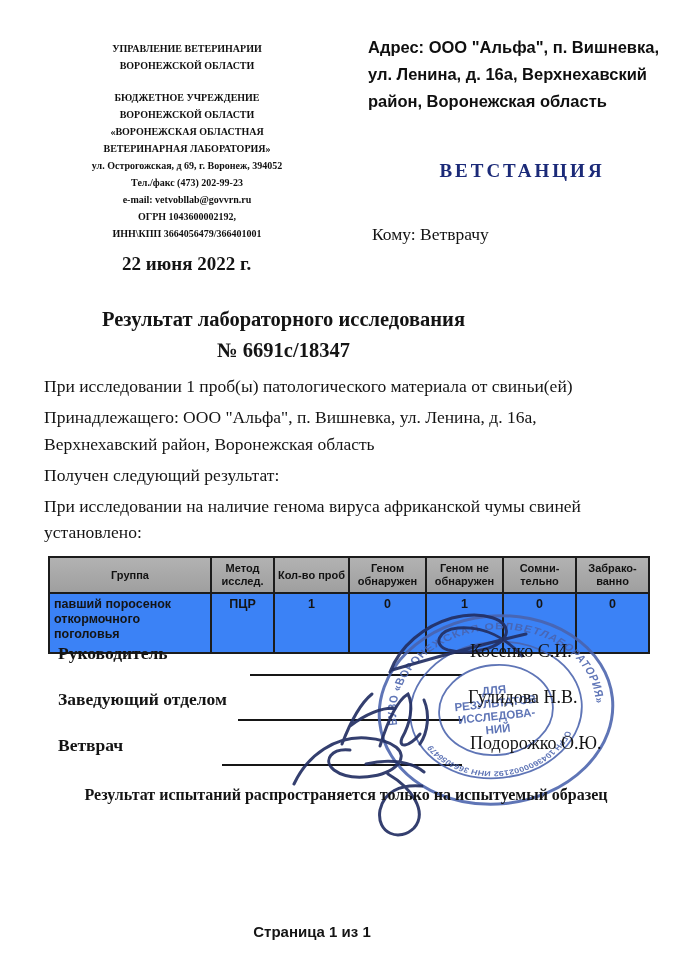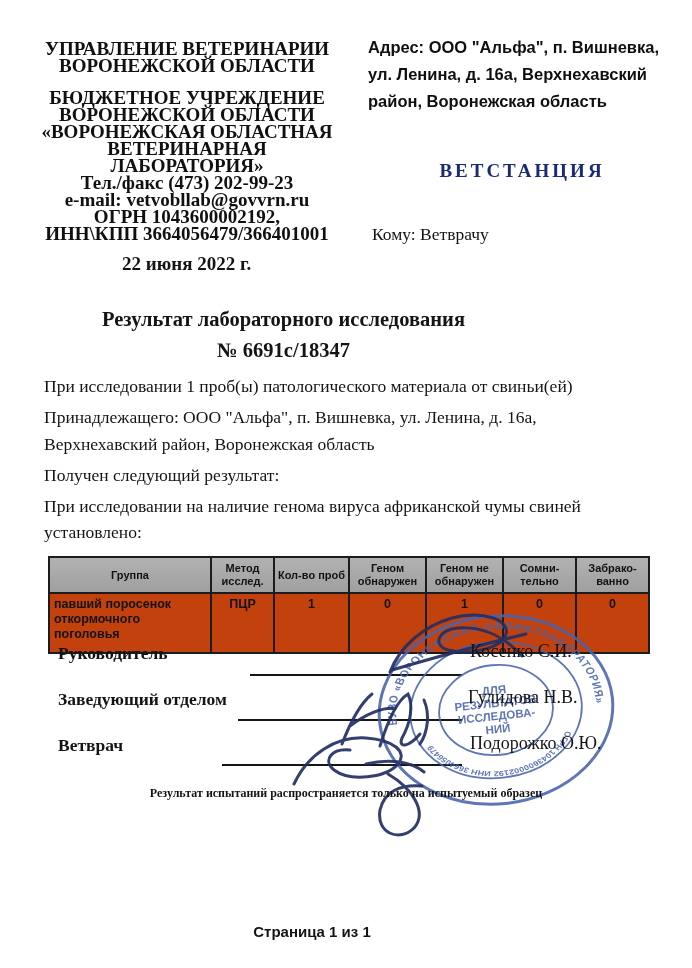--- a/index.html
+++ b/index.html
@@ -7,21 +7,21 @@
     width:692px; height:968px; position:relative;
     background:#ffffff; color:#141414;
     font-family:"Liberation Serif", serif;
     overflow:hidden;
   }
   .abs { position:absolute; }
 
   
   #org-block {
     left:36px; top:40px; width:302px; text-align:center;
-    font-weight:700; font-size:19px; line-height:17px; color:#101010;
+    font-weight:700; font-size:10px; line-height:17px; color:#101010;
   }
   .org-gap { height:15px; }
 
   
   #address-block {
     left:368px; top:34px; width:302px;
     font-family:"Liberation Sans", sans-serif; font-weight:700;
     font-size:16.5px; line-height:27px; color:#0f0f0f;
   }
   #station {
@@ -47,52 +47,53 @@
     font-family:"Liberation Sans", sans-serif;
   }
   #results th, #results td { border:2px solid #1c1c1c; }
   #results th {
     background:linear-gradient(#b2b2b2,#9f9f9f);
     font-size:11px; line-height:13px; padding:4px 2px;
     white-space:pre-line; color:#121212; font-weight:700; text-align:center;
   }
   #results td {
     font-size:12.5px; font-weight:700; padding:3px 4px 10px;
-    vertical-align:top; text-align:center; line-height:15px; background:#c2410c;
+    vertical-align:top; text-align:center; line-height:15px; background:#3b82f6;
   }
   #results td.group { text-align:left; }
 
   
   .sig-label { left:58px; font-size:17.5px; font-weight:700; z-index:1; }
   .sig-name  { font-size:18px; z-index:5; }
   .sig-line  { border-top:2px solid #161616; height:0; z-index:1; }
 
   #footnote {
     left:0; top:786px; width:692px; text-align:center;
-    font-weight:700; font-size:12px; z-index:5;
+    font-weight:700; font-size:16px; z-index:5;
   }
   #page-footer {
     left:0; top:923px; width:624px; text-align:center;
     font-family:"Liberation Sans", sans-serif; font-weight:700; font-size:15px;
   }
 
   #stamp   { left:374px; top:610px; z-index:2; }
   #ink-sigs{ left:240px; top:600px; z-index:3; }
 </style>
 </head>
 <body>
 
 <div class="abs" id="org-block">
   <div>УПРАВЛЕНИЕ ВЕТЕРИНАРИИ</div>
   <div>ВОРОНЕЖСКОЙ ОБЛАСТИ</div>
   <div class="org-gap"></div>
   <div>БЮДЖЕТНОЕ УЧРЕЖДЕНИЕ</div>
   <div>ВОРОНЕЖСКОЙ ОБЛАСТИ</div>
   <div>«ВОРОНЕЖСКАЯ ОБЛАСТНАЯ</div>
   <div>ВЕТЕРИНАРНАЯ ЛАБОРАТОРИЯ»</div>
+  <div>ул. Острогожская, д 69, г. Воронеж, 394052</div>
   <div>Тел./факс  (473) 202-99-23</div>
   <div>e-mail:  vetvobllab@govvrn.ru</div>
   <div>ОГРН 1043600002192,</div>
   <div>ИНН\КПП 3664056479/366401001</div>
 </div>
 
 <div class="abs" id="address-block">Адрес: ООО "Альфа", п. Вишневка, ул. Ленина, д. 16а, Верхнехавский район, Воронежская область</div>
 <div class="abs" id="station">ВЕТСТАНЦИЯ</div>
 <div class="abs" id="recipient-to">Кому: Ветврачу</div>
 

